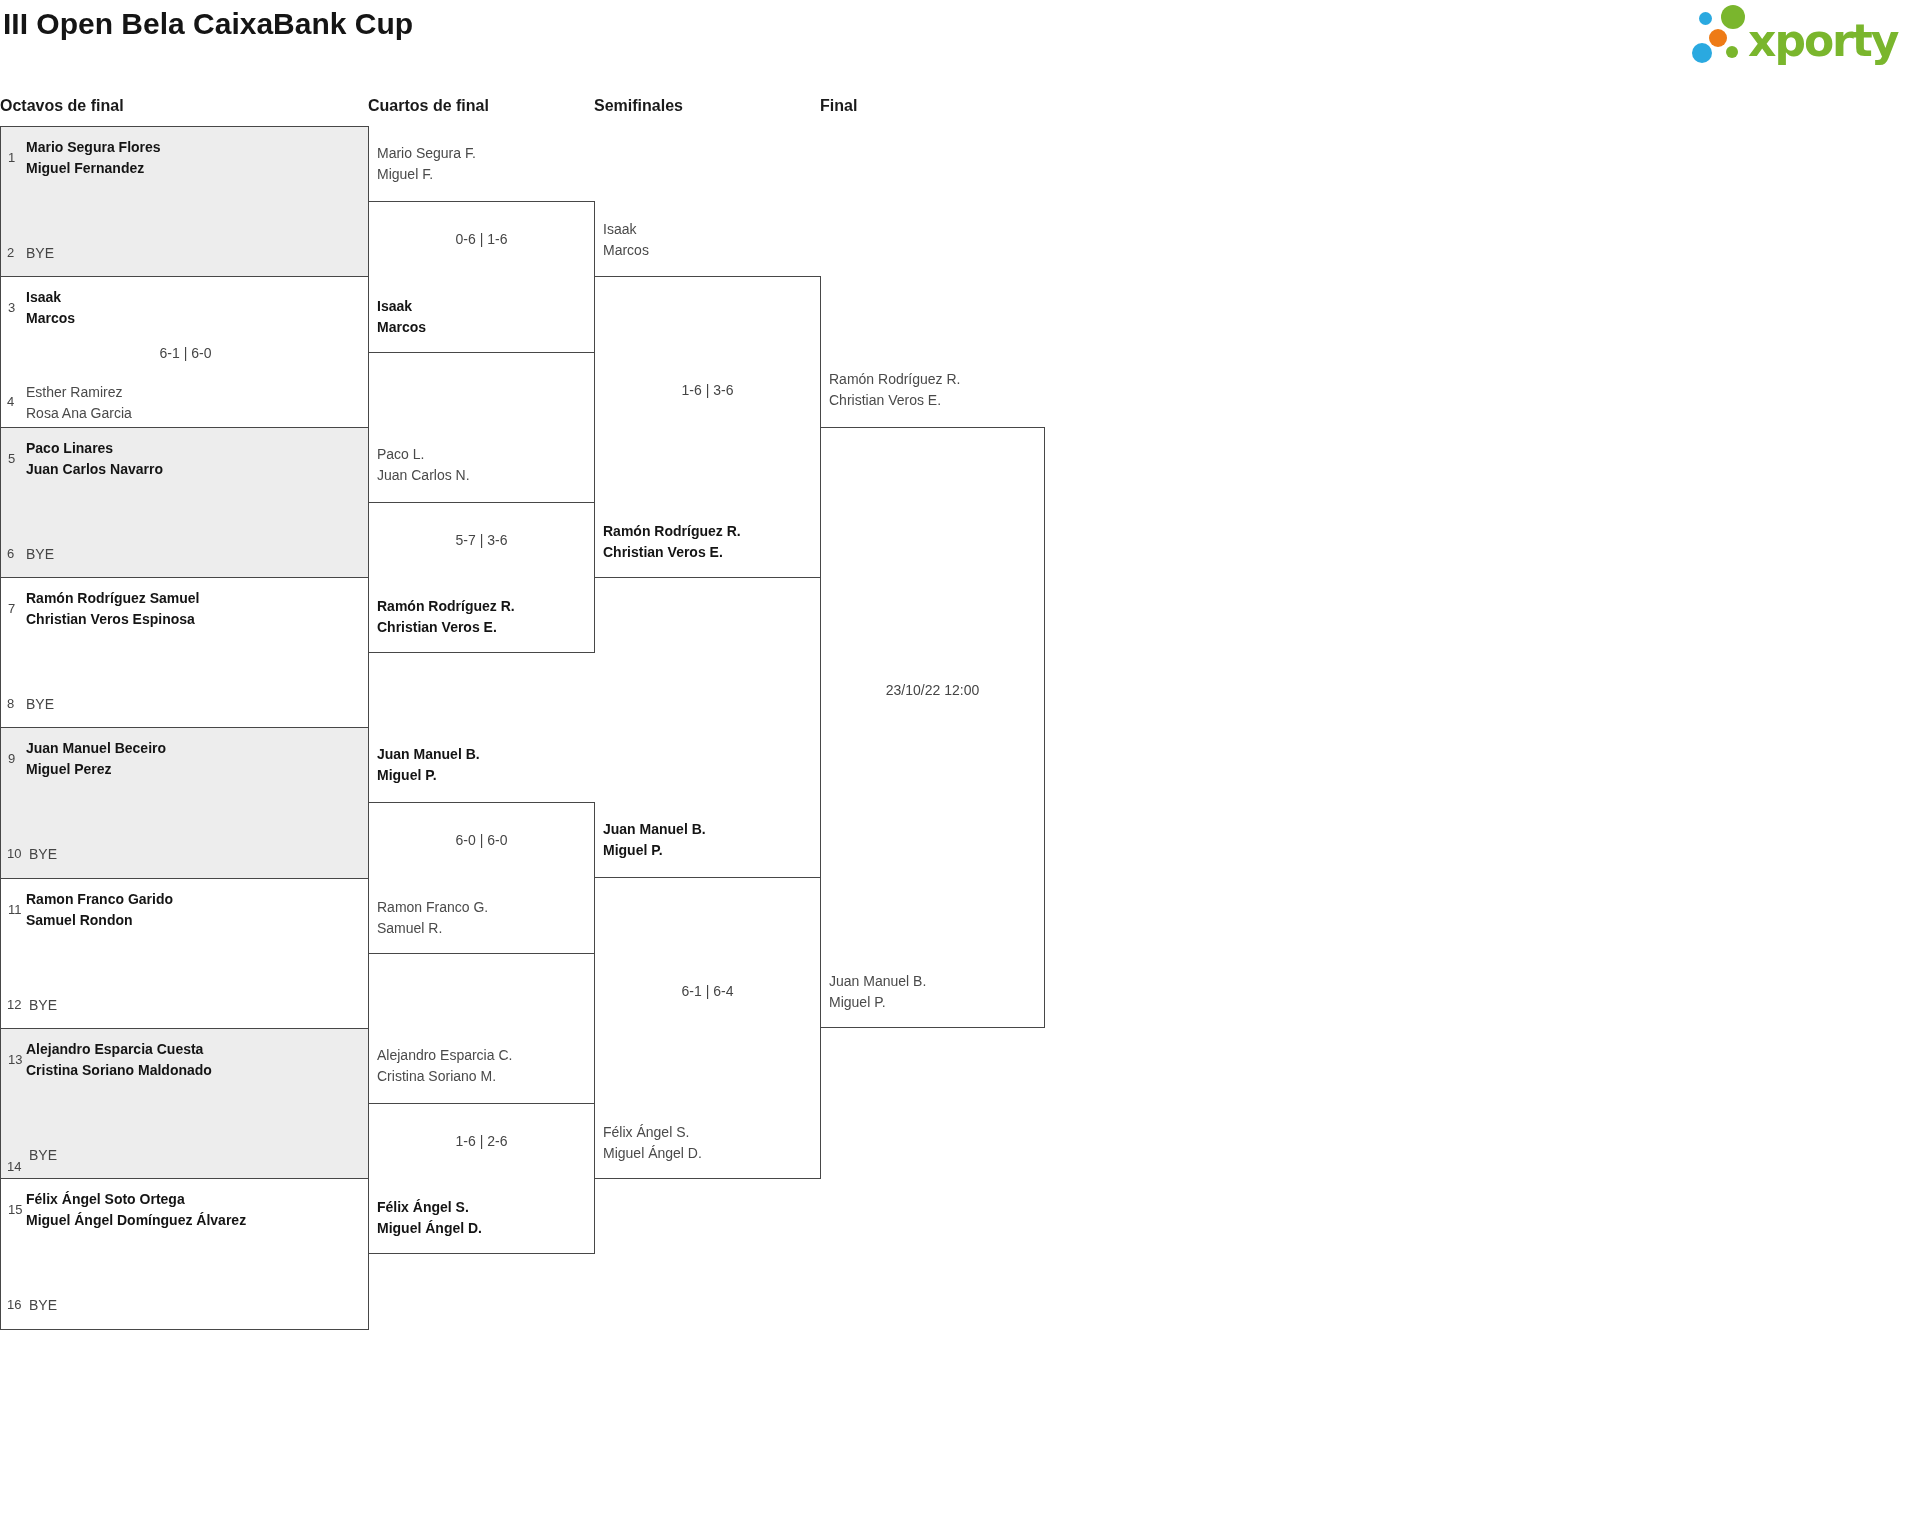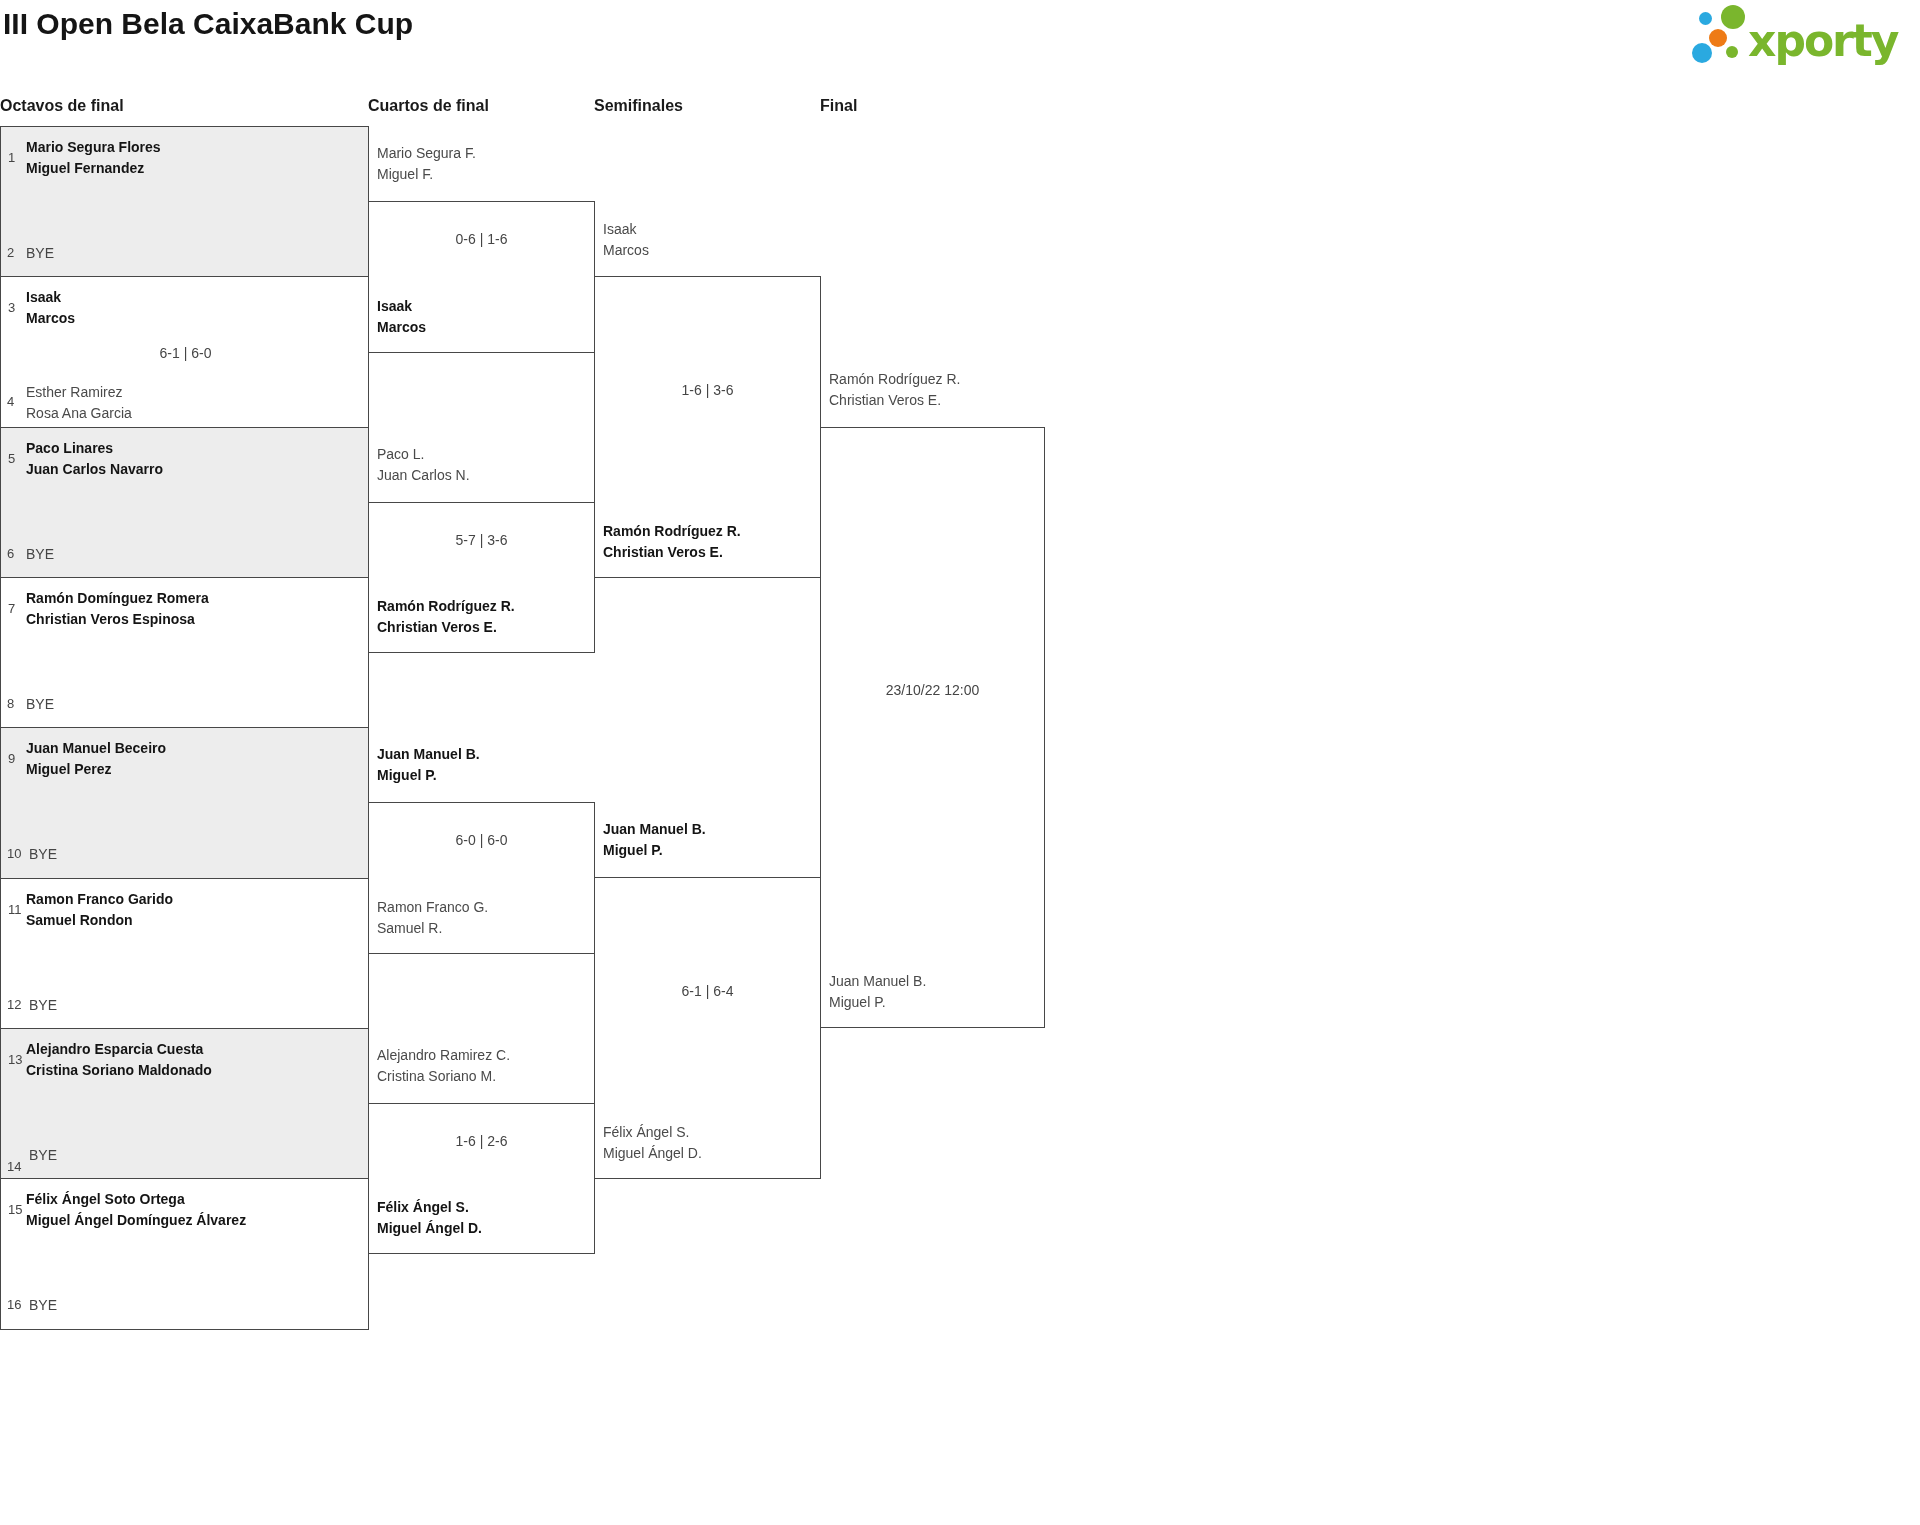--- a/index.html
+++ b/index.html
@@ -72,21 +72,21 @@
       <div>Paco Linares</div>
         <div>Juan Carlos Navarro</div>
     </div>
     <div class="seed" style="left:6px;top:116px;">6</div>
     <div class="bye" style="left:25px;top:116px;">BYE</div>
   </div>
 
   <div class="box" style="left:0;top:577px;width:369px;height:151px;">
     <div class="seed" style="left:7px;top:21px;">7</div>
     <div class="nm w" style="left:25px;top:10px;">
-      <div>Ramón Domínguez Romera</div>
+      <div>Ramón Rodríguez Samuel</div>
         <div>Christian Veros Espinosa</div>
     </div>
     <div class="seed" style="left:6px;top:116px;">8</div>
     <div class="bye" style="left:25px;top:116px;">BYE</div>
   </div>
 
   <div class="box gray" style="left:0;top:727px;width:369px;height:152px;">
     <div class="seed" style="left:7px;top:21px;">9</div>
     <div class="nm w" style="left:25px;top:10px;">
       <div>Juan Manuel Beceiro</div>
@@ -155,21 +155,21 @@
     <div>Juan Manuel B.</div>
       <div>Miguel P.</div>
   </div>
   <div class="score" style="left:368px;width:227px;top:830px;">6-0 | 6-0</div>
   <div class="nm" style="left:377px;top:897px;">
     <div>Ramon Franco G.</div>
       <div>Samuel R.</div>
   </div>
 
   <div class="nm" style="left:377px;top:1045px;">
-    <div>Alejandro Ramirez C.</div>
+    <div>Alejandro Esparcia C.</div>
       <div>Cristina Soriano M.</div>
   </div>
   <div class="score" style="left:368px;width:227px;top:1131px;">1-6 | 2-6</div>
   <div class="nm w" style="left:377px;top:1197px;">
     <div>Félix Ángel S.</div>
       <div>Miguel Ángel D.</div>
   </div>
 
   <div class="mbox" style="left:594px;top:276px;width:227px;height:302px;"></div>
   <div class="mbox" style="left:594px;top:877px;width:227px;height:302px;"></div>

